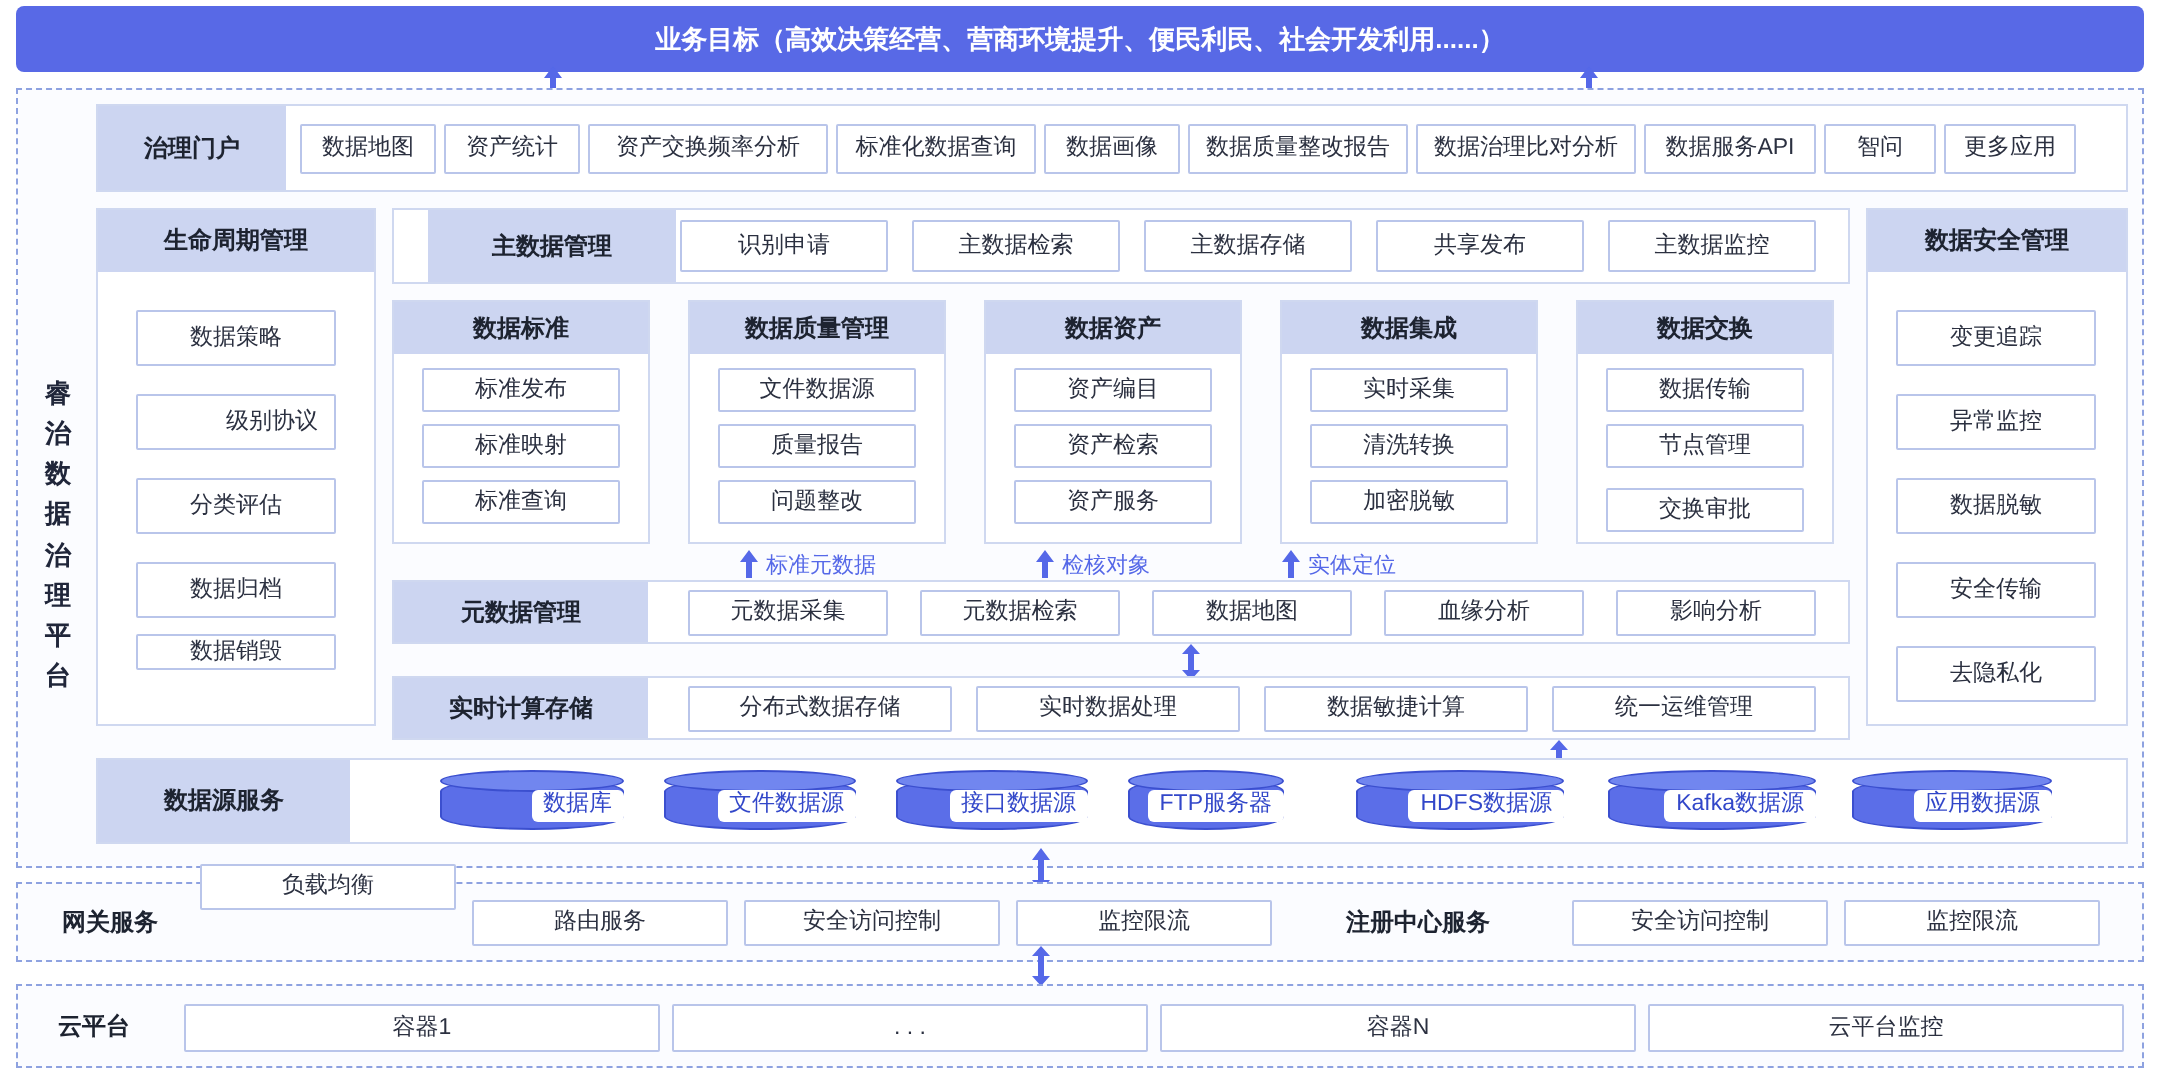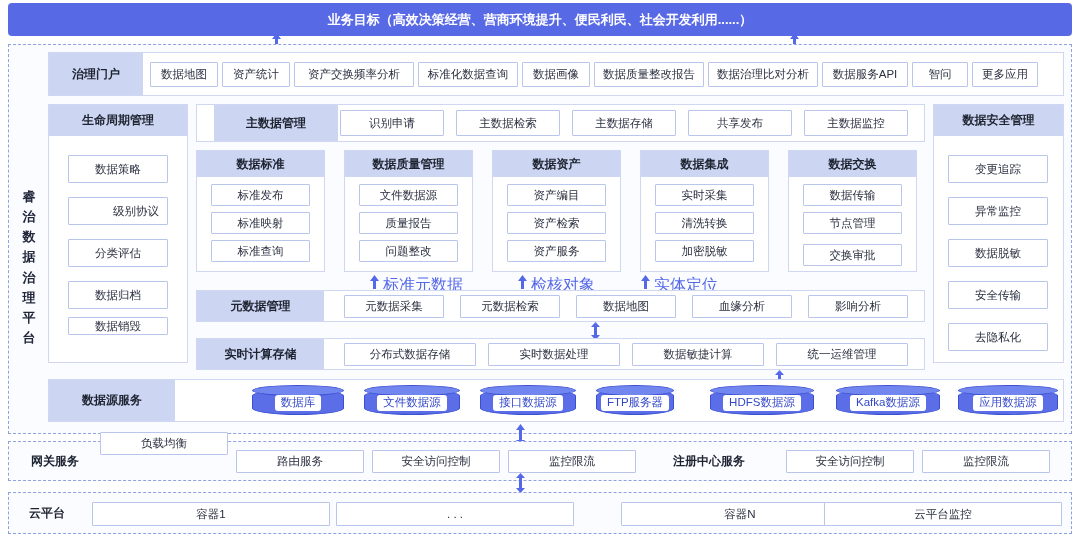--- a/index.html
+++ b/index.html
@@ -67,21 +67,21 @@
   .arrow {
     position: absolute;
     width: 9px;
     color: #5568e8;
   }
   .arrow svg { display: block; width: 9px; }
 
   .arrow-lbl {
     position: absolute;
     color: #5568e8;
-    font-size: 16px;
+    font-size: 11px;
     white-space: nowrap;
     font-weight: 500;
   }
 
   
   .vtitle {
     position: absolute;
     left: 14px; top: 105px;
     width: 30px; height: 325px;
     display: flex;
@@ -93,22 +93,21 @@
     color: #20263a;
     line-height: 1.55;
   }
   .vtitle span { display: block; }
 
   
   .cyl {
     position: absolute;
     display: flex;
     align-items: center;
-    justify-content: center;
-    margin-left: 32px;
+    justify-content: flex-end;
   }
   .cyl .body {
     position: absolute;
     left: 0; top: 4px;
     width: 100%; height: 26px;
     background: #5b6ee8;
     border: 1px solid #3b4fcf;
     border-radius: 50% / 26%;
   }
   .cyl .top {
@@ -337,16 +336,16 @@
   <div class="arrow" style="left:516px; top:473px; height:20px;">
     <svg viewBox="0 0 9 20" width="9" height="20">
         <path d="M4.5 0 L9 5 L6 5 L6 15 L9 15 L4.5 20 L0 15 L3 15 L3 5 L0 5 Z" fill="#5568e8"></path>
       </svg>
   </div>
 
   <div class="dashed" style="position:absolute; left:8px; top:492px; width:1064px; height:42px;"></div>
   <div class="hdr" style="position:absolute; left:16px; top:502px; width:62px; height:22px; background:transparent;">云平台</div>
   <div class="cell" style="position:absolute; left:92px; top:502px; width:238px; height:24px;">容器1</div>
   <div class="cell" style="position:absolute; left:336px; top:502px; width:238px; height:24px;">. . .</div>
-  <div class="cell" style="position:absolute; left:580px; top:502px; width:238px; height:24px;margin-left:41px;">容器N</div>
+  <div class="cell" style="position:absolute; left:580px; top:502px; width:238px; height:24px;">容器N</div>
   <div class="cell" style="position:absolute; left:824px; top:502px; width:238px; height:24px;">云平台监控</div>
 
 </div>
 
 </body></html>

